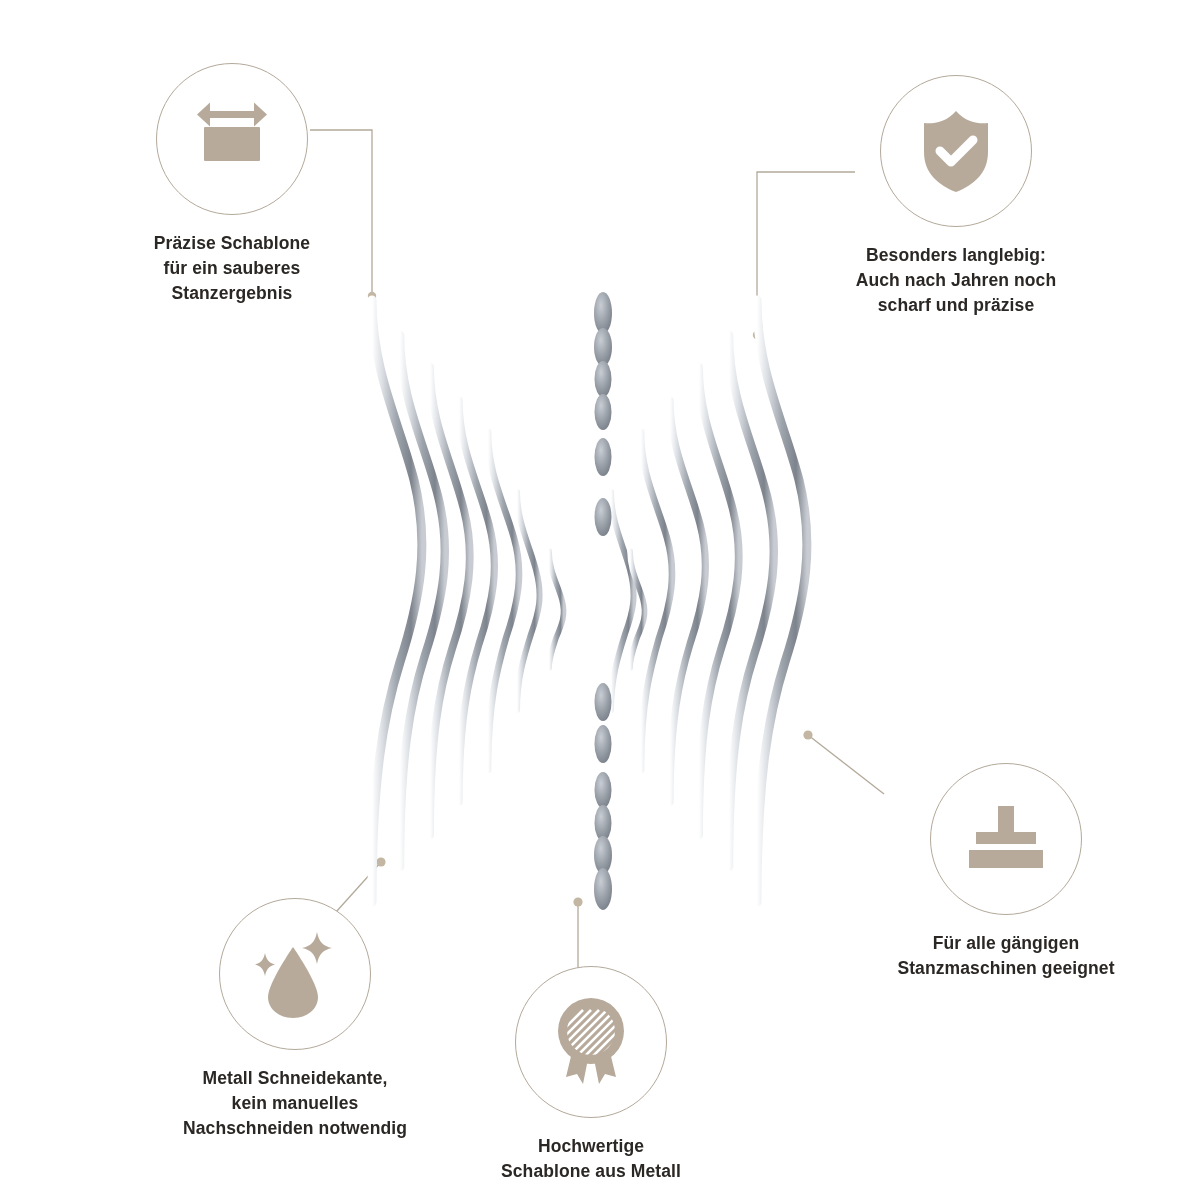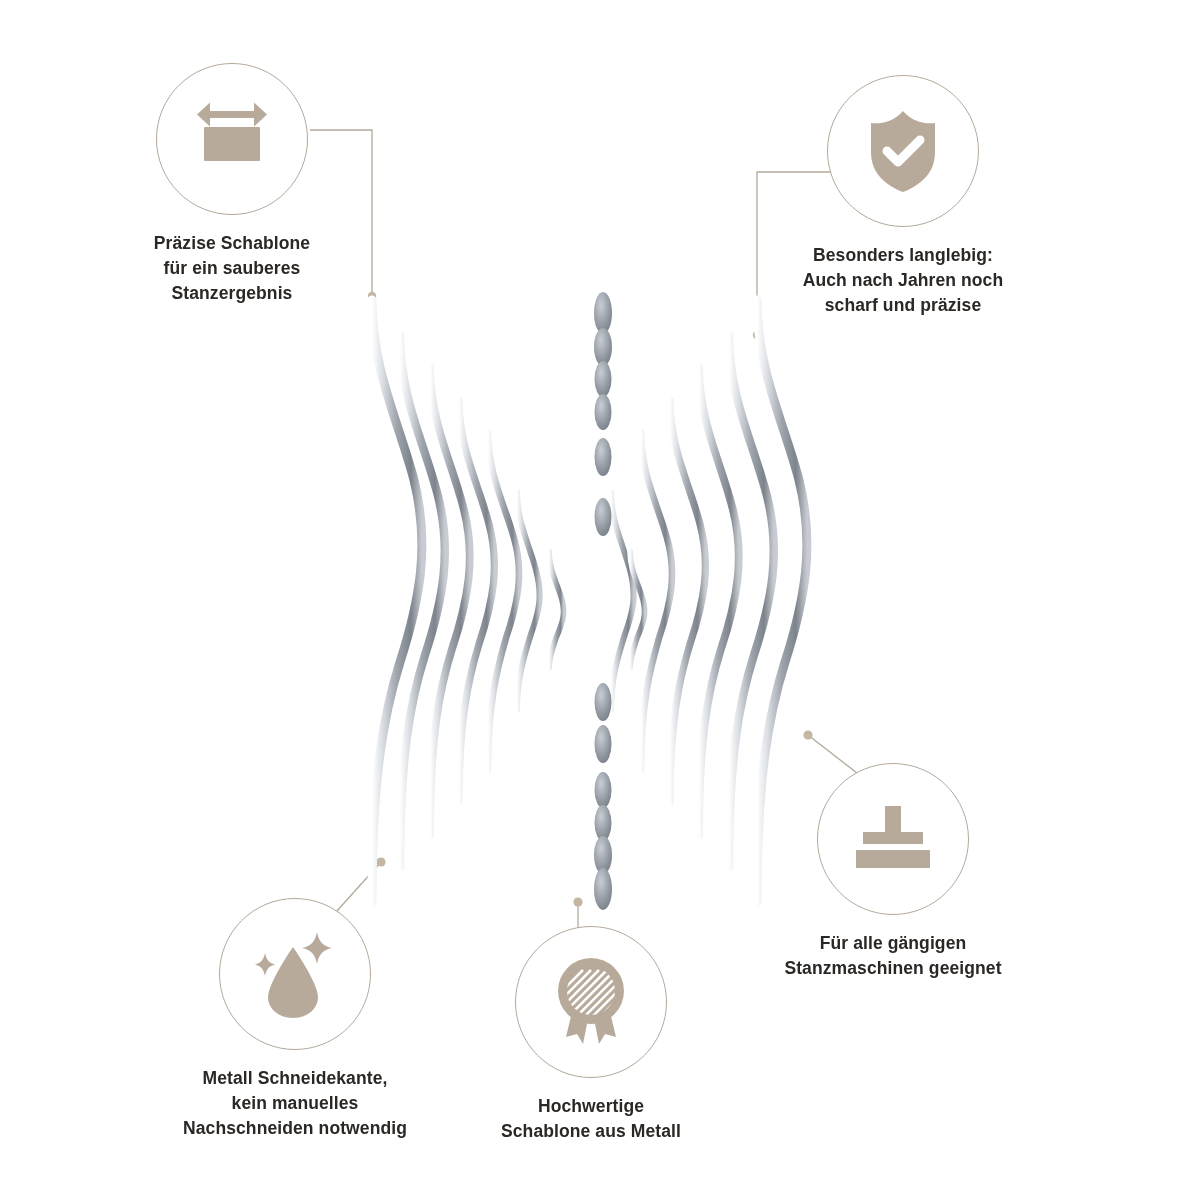--- a/index.html
+++ b/index.html
@@ -49,24 +49,24 @@
   .callout .caption {
     margin-top: 16px;
     font-size: 17.5px;
     line-height: 1.42;
     font-weight: 600;
     color: #2b2724;
     white-space: pre-line;
     letter-spacing: .1px;
   }
   .c-precision { left: 232px; top: 63px; }
-  .c-durable   { left: 903px; top: 75px; }
-  .c-machines  { left: 893px; top: 763px; }
+  .c-durable   { left: 956px; top: 75px; }
+  .c-machines  { left: 1006px; top: 763px; }
   .c-edge      { left: 295px; top: 898px; }
-  .c-metal     { left: 591px; top: 926px; }
+  .c-metal     { left: 591px; top: 966px; }
 </style>
 </head>
 <body>
 
 <div class="stage">
 
   <svg class="layer-svg" viewBox="0 0 1200 1200">
     <defs>
       <linearGradient id="metalGrad" x1="0" y1="0" x2="0" y2="1">
         <stop offset="0%" stop-color="#ffffff"></stop>

